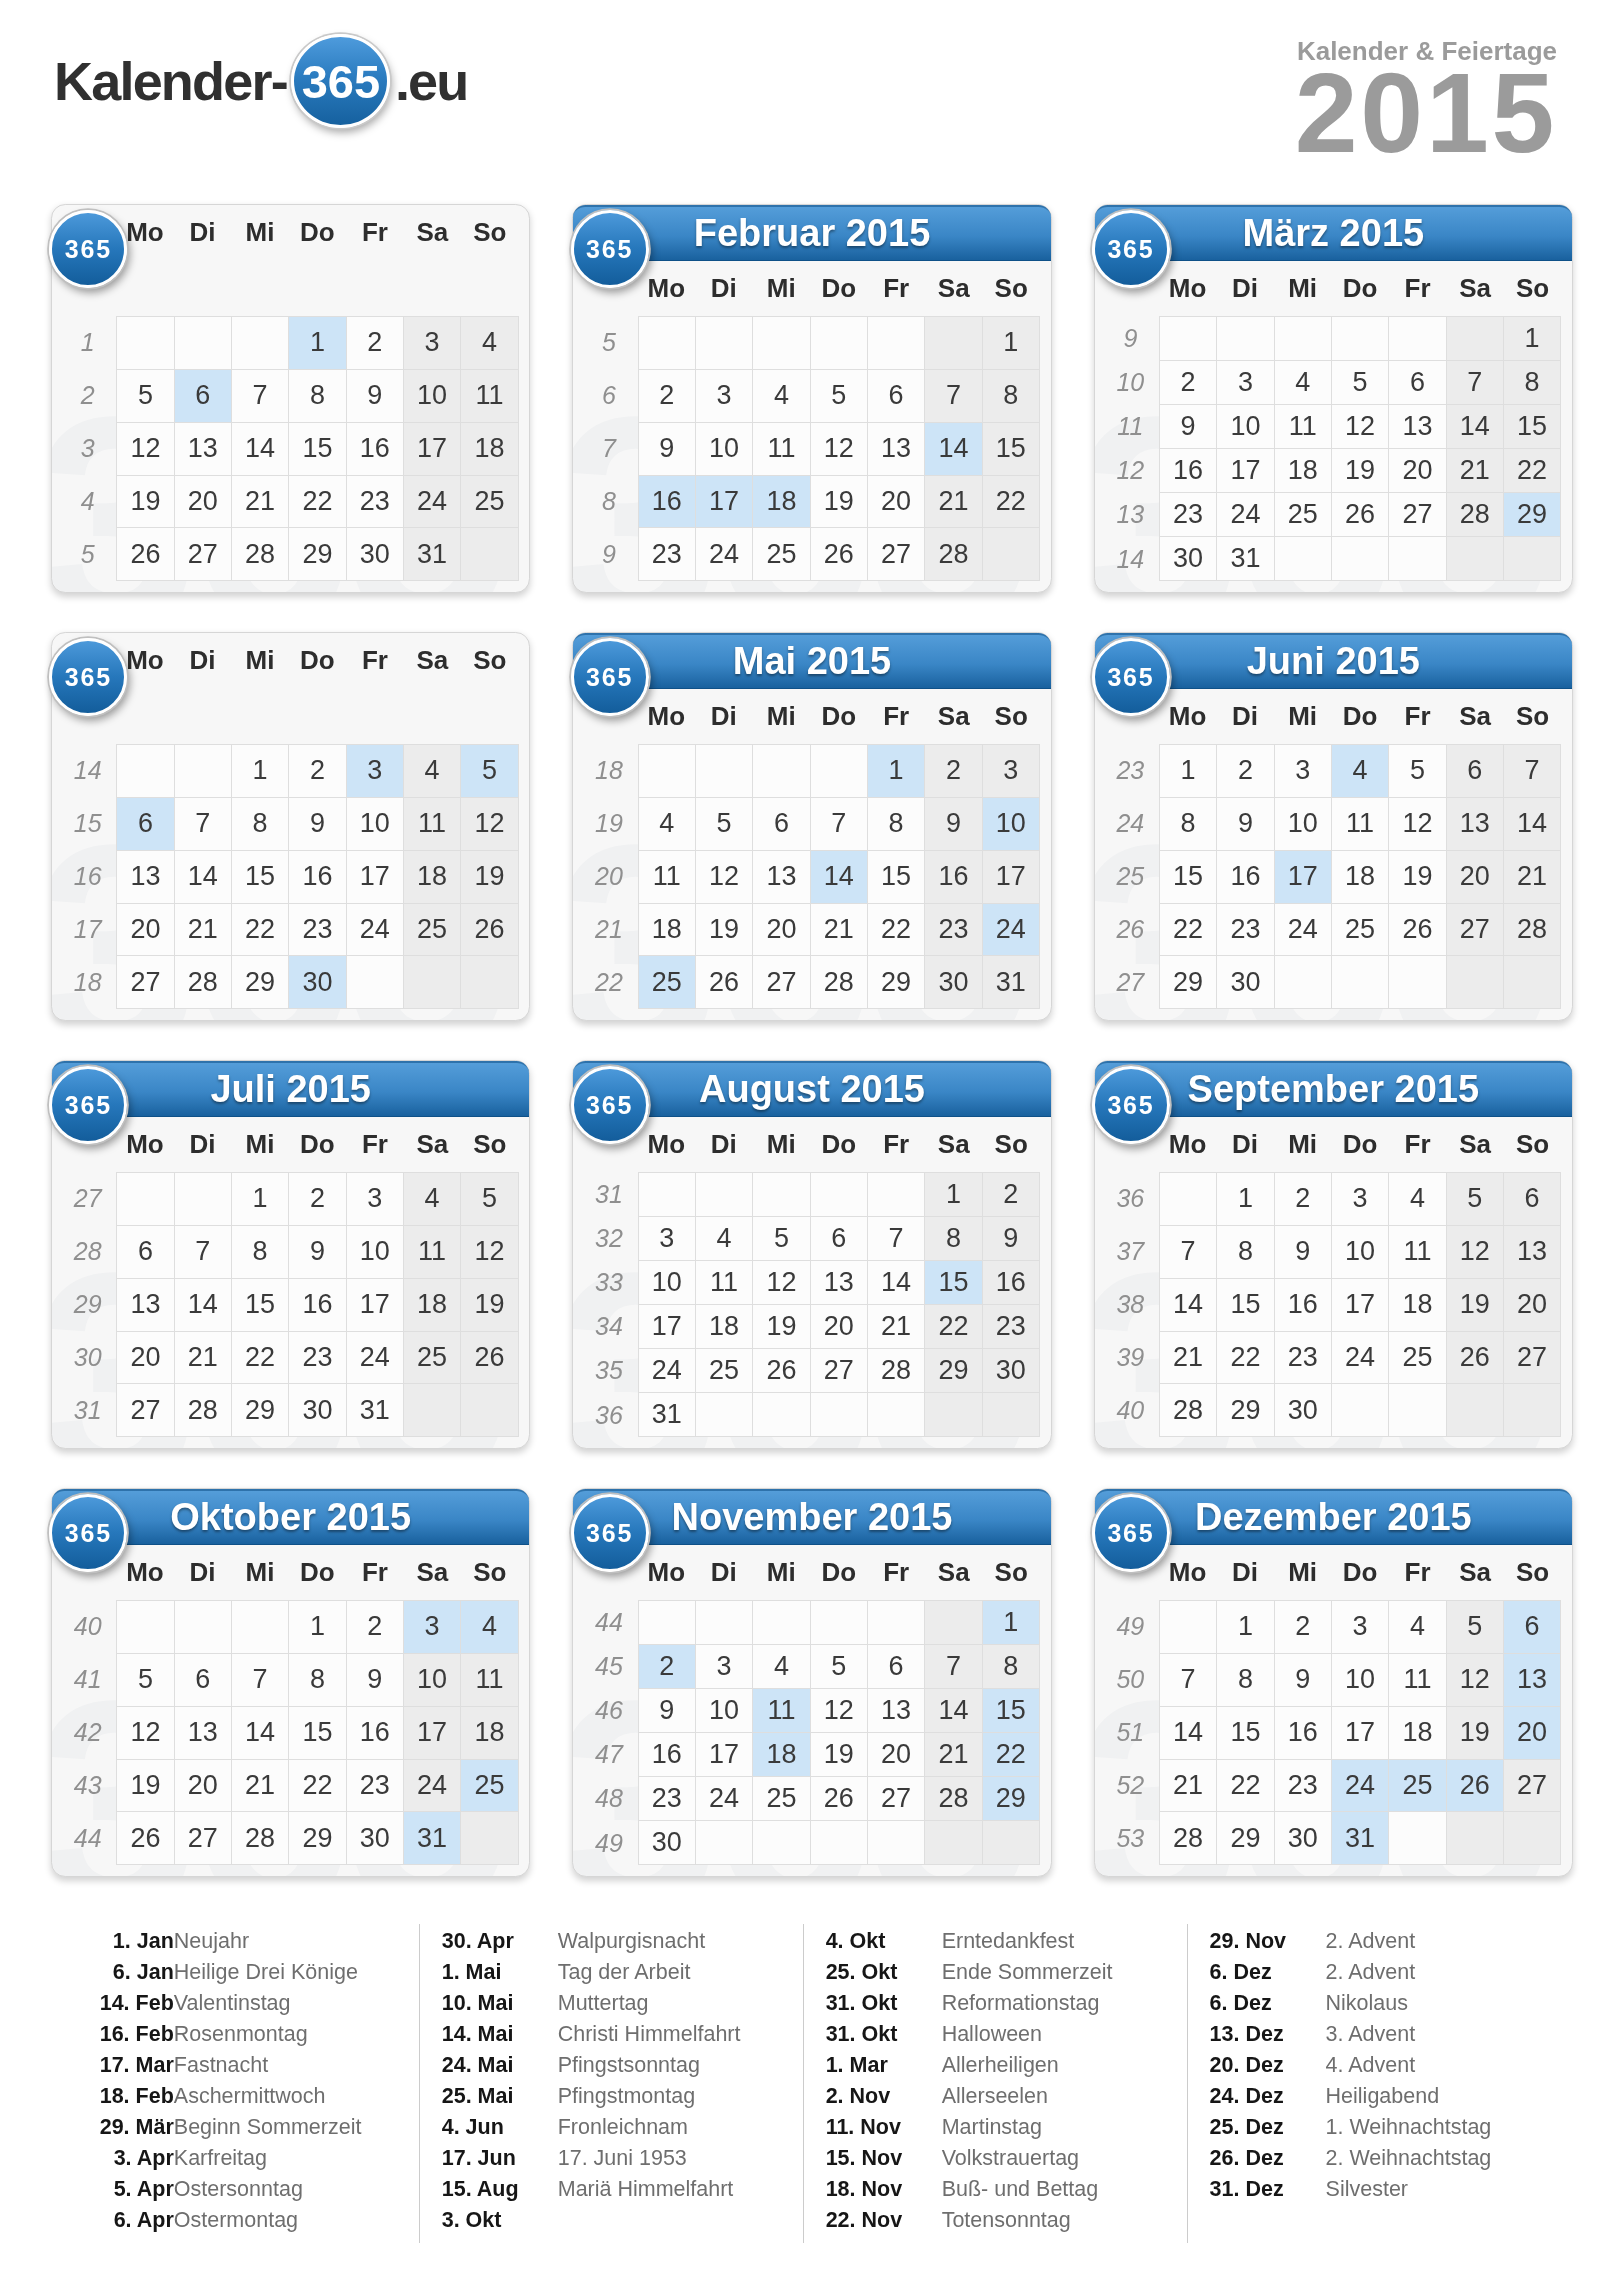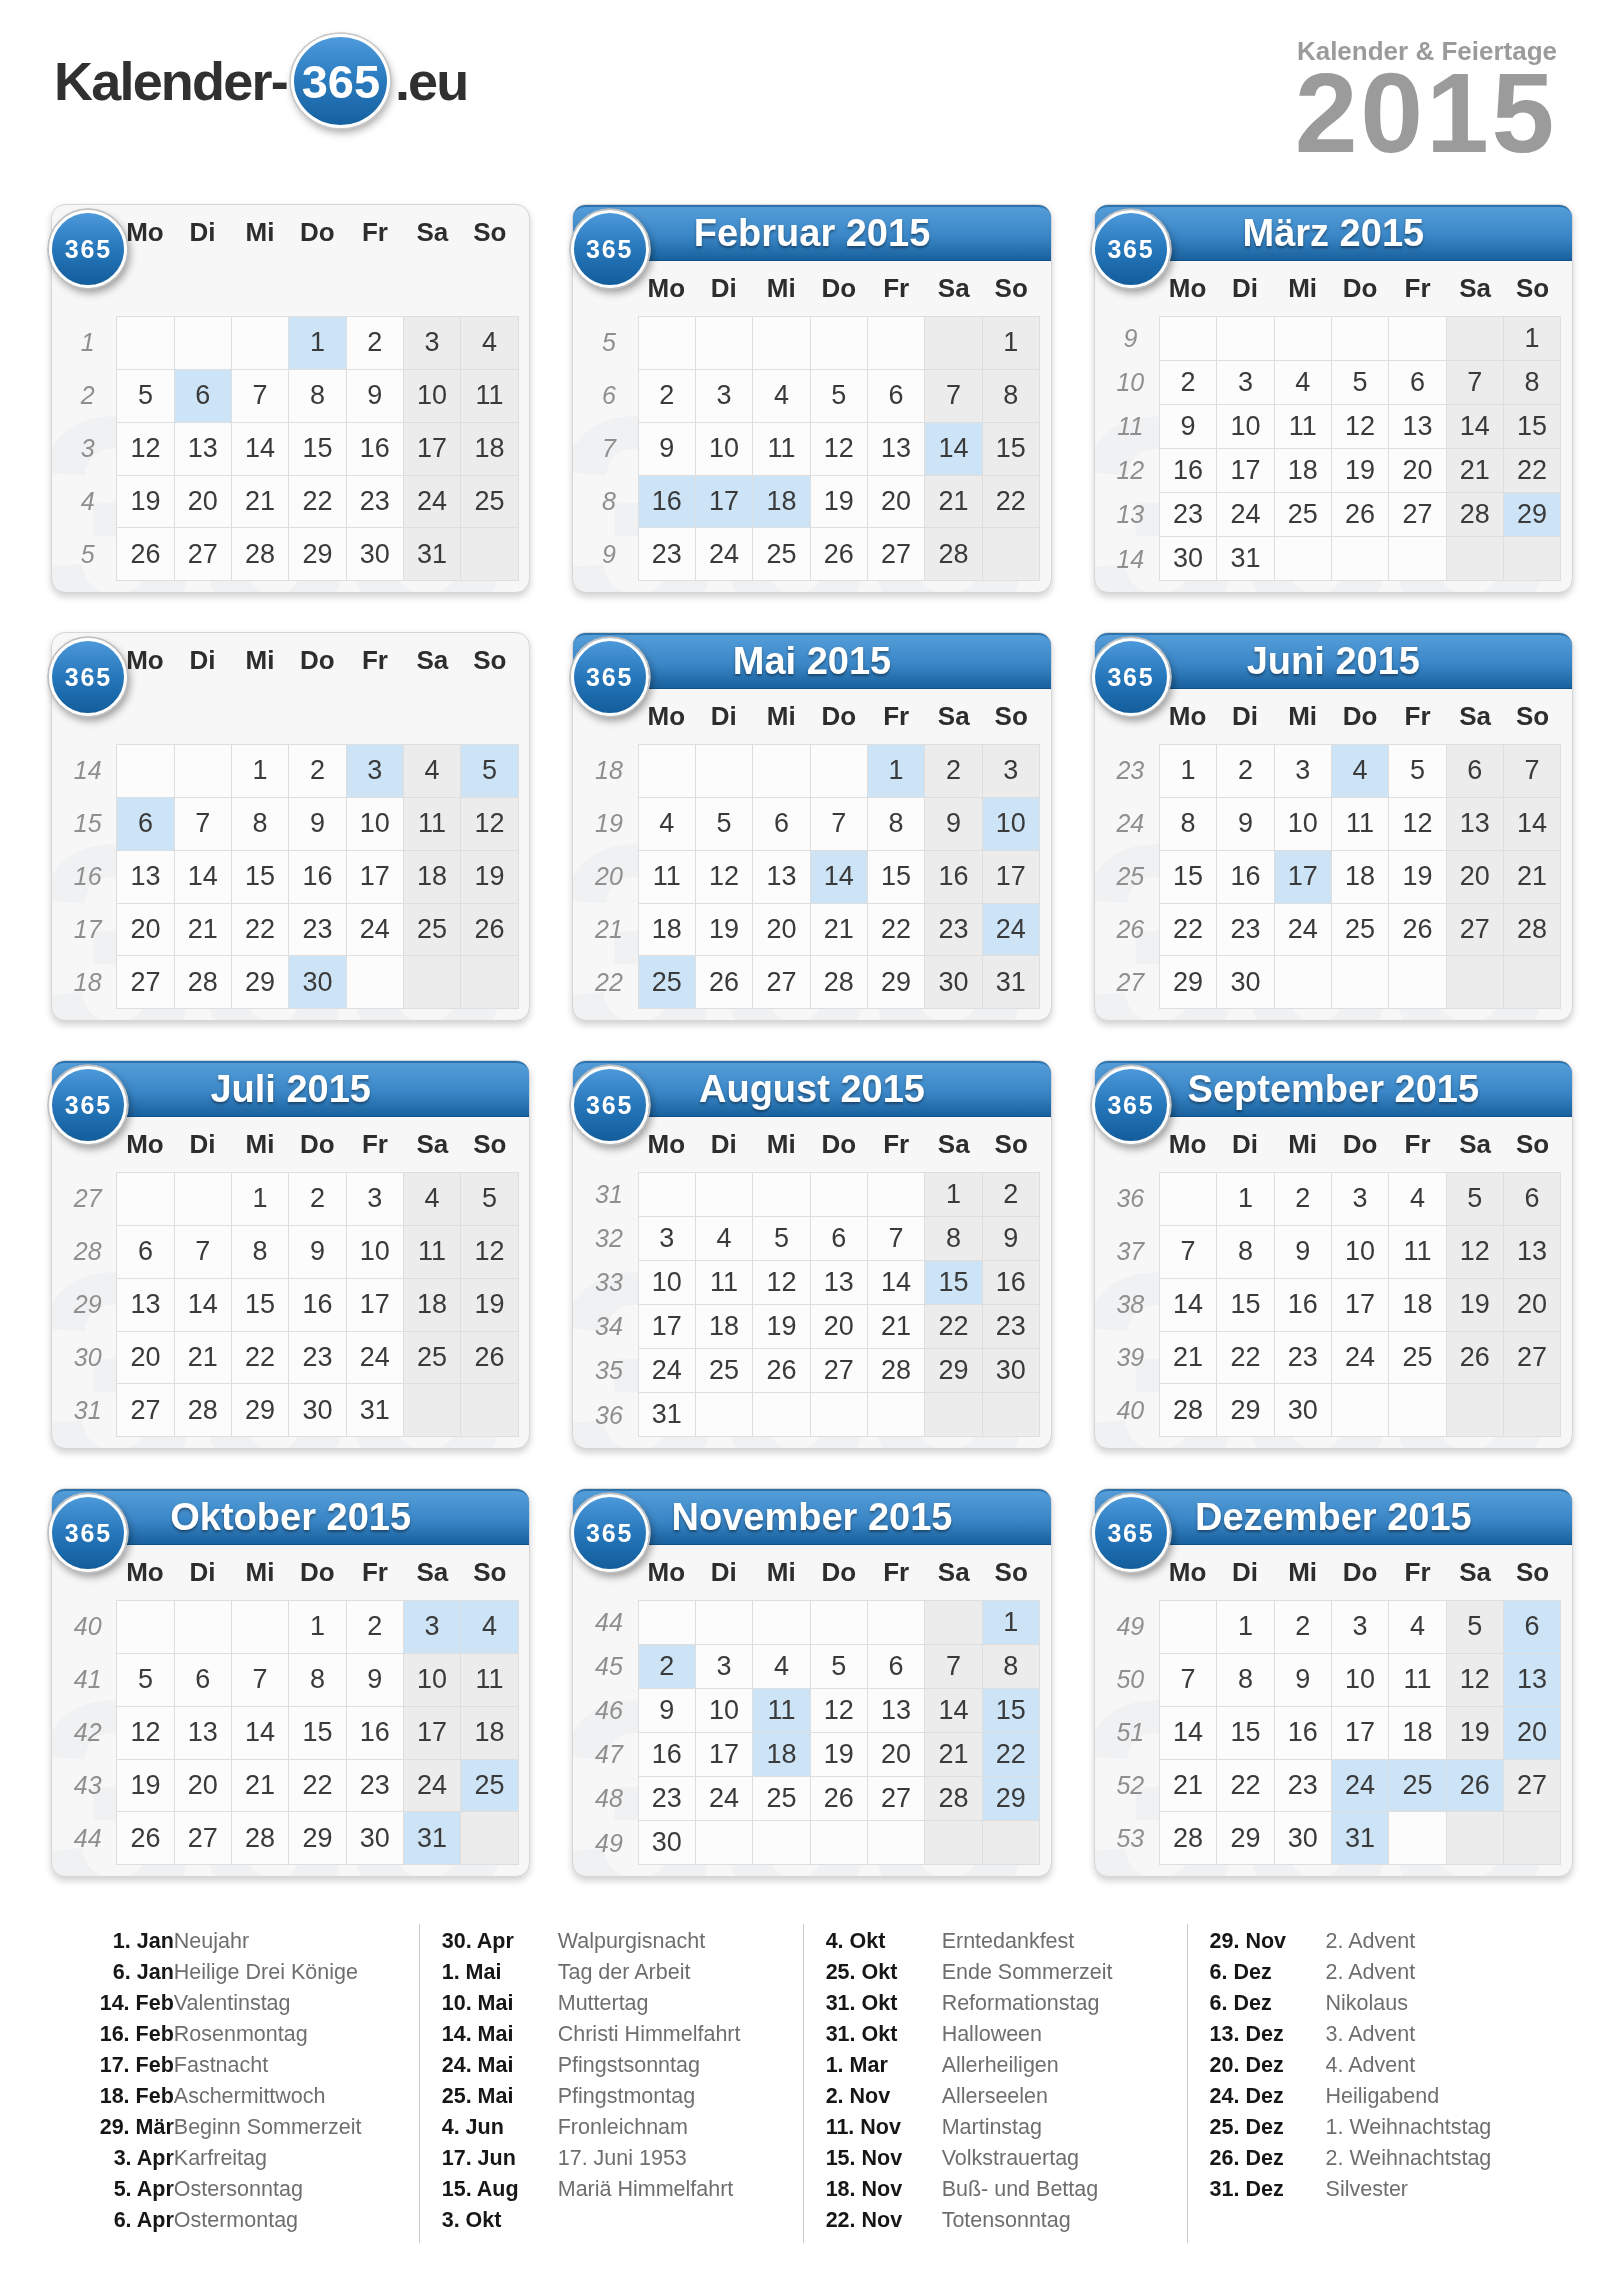--- a/index.html
+++ b/index.html
@@ -923,21 +923,21 @@
       </div>
       <div class="legend-row">
         <span class="l-date">14. Feb</span>
         <span class="l-name">Valentinstag</span>
       </div>
       <div class="legend-row">
         <span class="l-date">16. Feb</span>
         <span class="l-name">Rosenmontag</span>
       </div>
       <div class="legend-row">
-        <span class="l-date">17. Feb</span>
+        <span class="l-date">17. Mar</span>
         <span class="l-name">Fastnacht</span>
       </div>
       <div class="legend-row">
         <span class="l-date">18. Feb</span>
         <span class="l-name">Aschermittwoch</span>
       </div>
       <div class="legend-row">
         <span class="l-date">29. Mär</span>
         <span class="l-name">Beginn Sommerzeit</span>
       </div>

